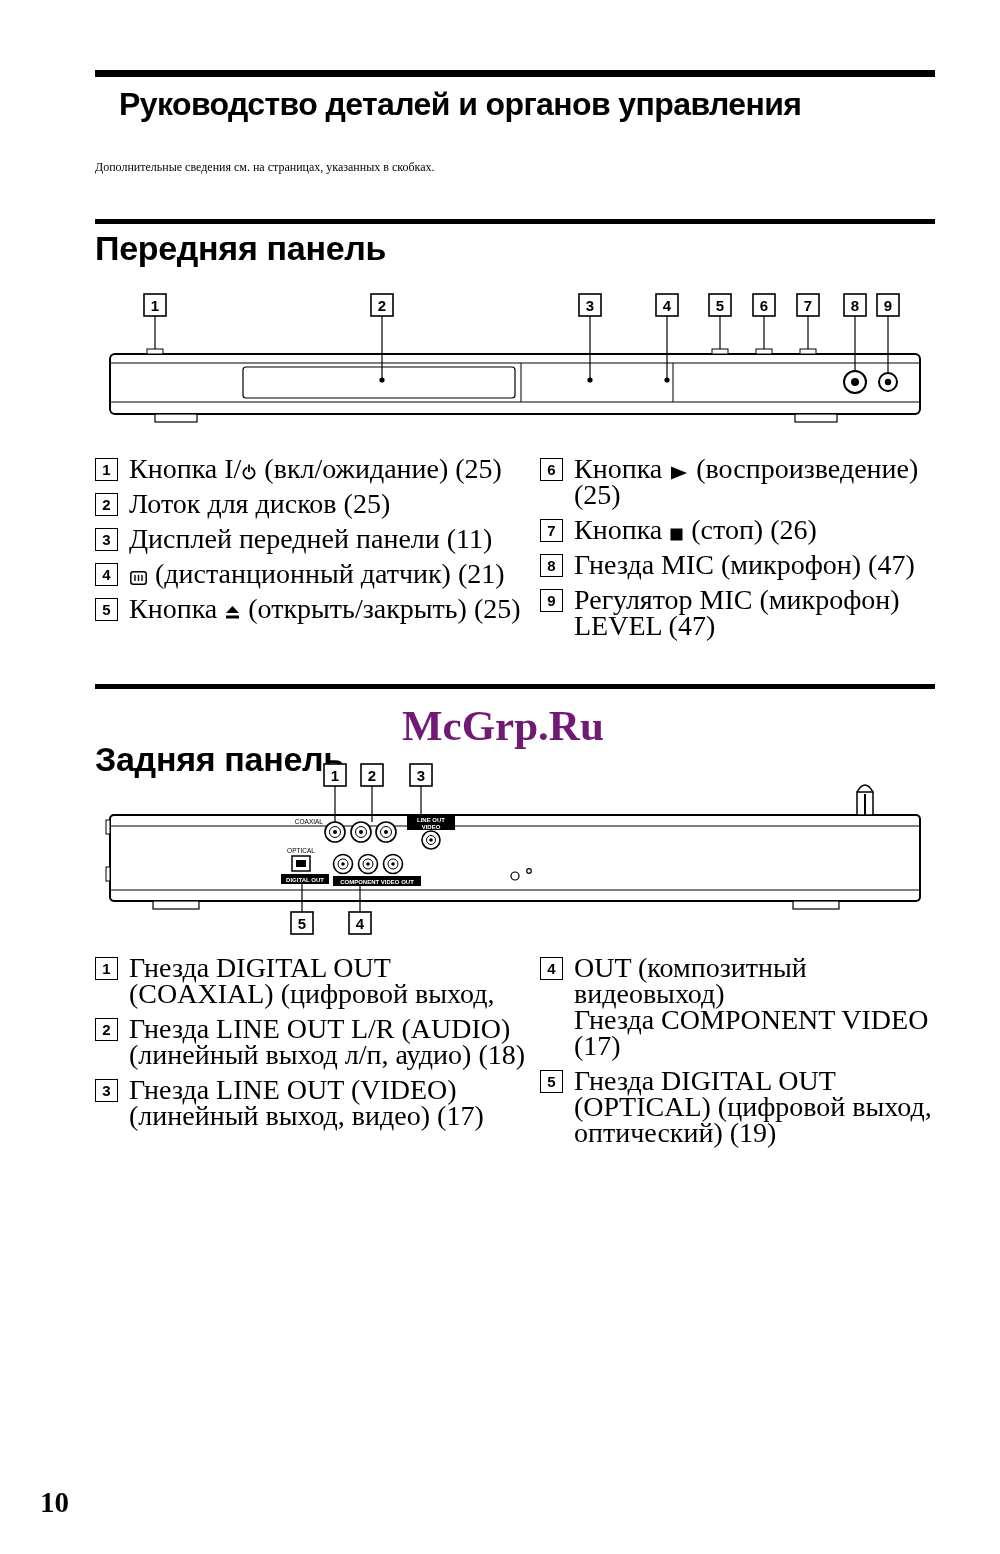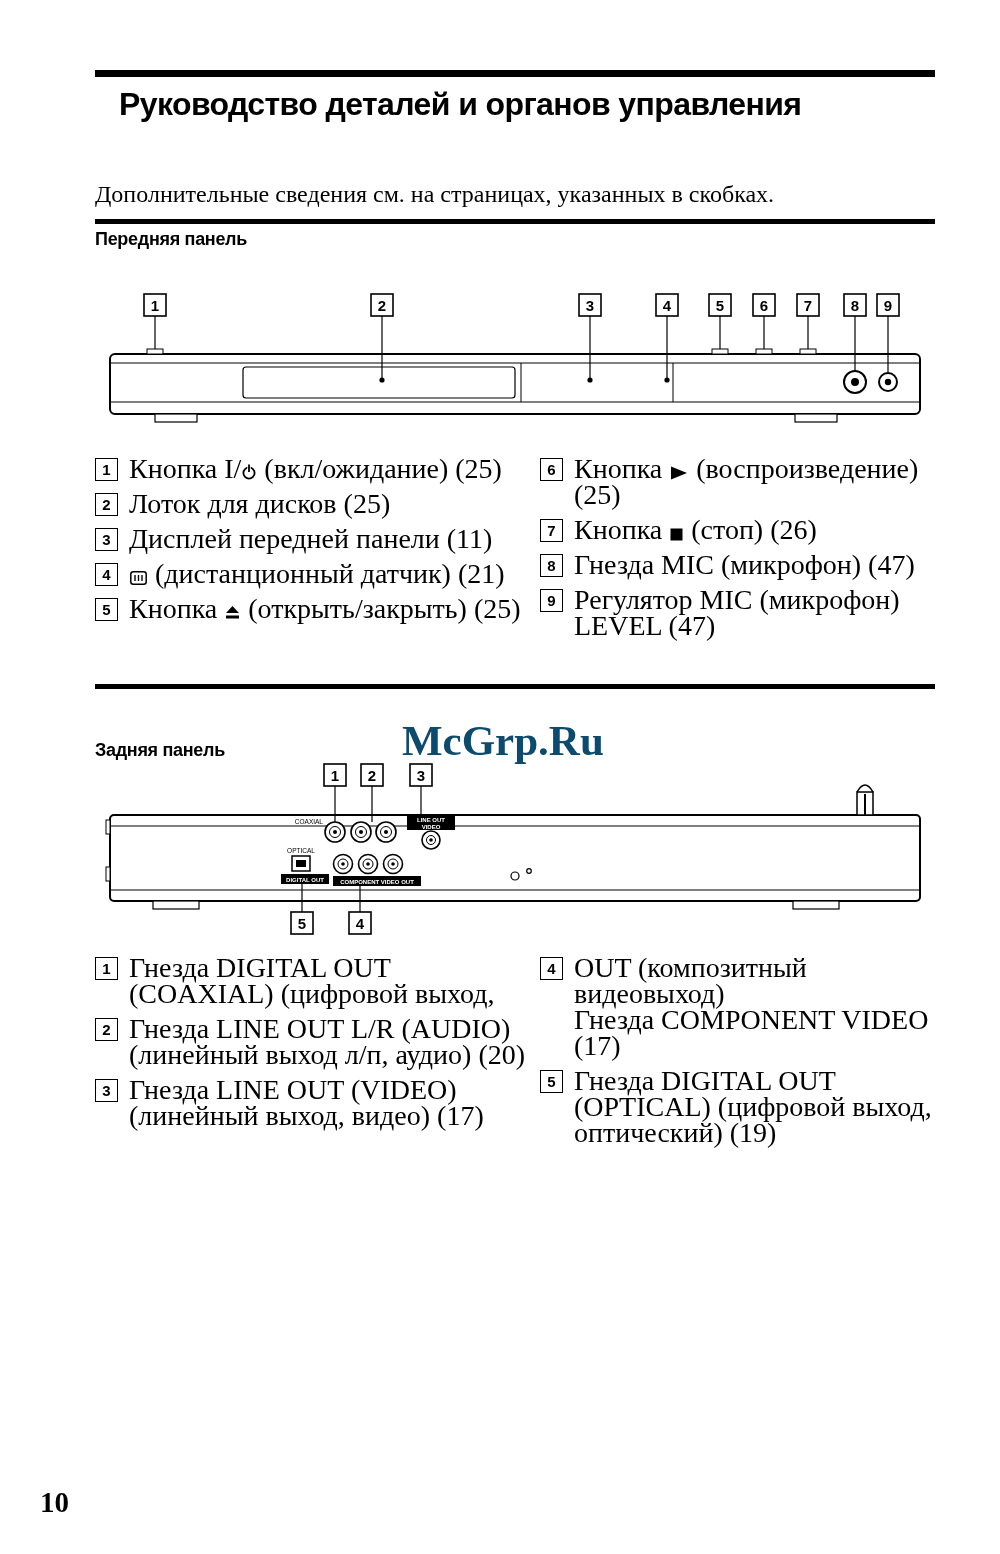--- a/index.html
+++ b/index.html
@@ -11,26 +11,26 @@
   .rule { position:absolute; left:95px; width:840px; background:#000; }
   .rule-title { top:70px; height:7px; }
   .rule-front { top:219px; height:5px; }
   .rule-rear  { top:684px; height:5px; }
 
   .title {
     position:absolute; left:95px; top:86px; width:860px;
     font-family:"Liberation Sans", sans-serif; font-weight:700;
     font-size:32px; letter-spacing:-0.6px; white-space:nowrap;margin-left:24px;
   }
-  .intro { position:absolute; left:95px; top:181px; font-size:24px; }
+  .intro { position:absolute; left:95px; top:160px; font-size:12px; }
 
   .sec-head {
     position:absolute; left:95px;
     font-family:"Liberation Sans", sans-serif; font-weight:700;
-    font-size:18px; letter-spacing:-0.3px;
+    font-size:34px; letter-spacing:-0.3px;
   }
   .sec-head-front { top:229px; }
   .sec-head-rear  { top:692px;margin-top:48px; }
 
   .diagram { position:absolute; left:95px; }
   .front-diagram { top:292px; }
   .rear-diagram  { top:762px; }
 
   .cols { position:absolute; left:95px; width:845px; display:flex; }
   .cols-front { top:456px; }
@@ -49,23 +49,23 @@
   .txt .ln { display:block; }
   .ic { display:inline-block; vertical-align:-2px; margin:0 1px; }
 
   svg text { font-family:"Liberation Sans", sans-serif; }
   .cnum { font-weight:700; font-size:15px; text-anchor:middle; fill:#000; }
   .dlabel { font-size:6.5px; fill:#000; }
   .dlabel-m { font-size:6.5px; fill:#000; text-anchor:middle; }
   .dlabel-w { font-size:6px; fill:#fff; text-anchor:middle; font-weight:700; }
 
   .watermark {
-    position:absolute; left:402px; top:716px; z-index:5;
+    position:absolute; left:402px; top:701px; z-index:5;
     font-family:"Liberation Serif", serif; font-weight:700;
-    font-size:43px; color:#0c4a6e;
+    font-size:43px; color:#701a75;
   }
   .pagenum {
     position:absolute; left:40px; top:1486px;
     font-family:Liberation Serif, serif; font-weight:700; font-size:29px;
   }
 </style>
 </head>
 <body>
 
 <div class="rule rule-title"></div>
@@ -309,21 +309,21 @@
       <span class="txt">
           <span class="ln">Гнезда DIGITAL OUT</span>
           <span class="ln">(COAXIAL) (цифровой выход,</span>
         </span>
     </div>
 
     <div class="item">
       <span class="nbox">2</span>
       <span class="txt">
           <span class="ln">Гнезда LINE OUT L/R (AUDIO)</span>
-          <span class="ln">(линейный выход л/п, аудио) (20)</span>
+          <span class="ln">(линейный выход л/п, аудио) (18)</span>
         </span>
     </div>
 
     <div class="item">
       <span class="nbox">3</span>
       <span class="txt">
           <span class="ln">Гнезда LINE OUT (VIDEO)</span>
           <span class="ln">(линейный выход, видео) (17)</span>
         </span>
     </div>

